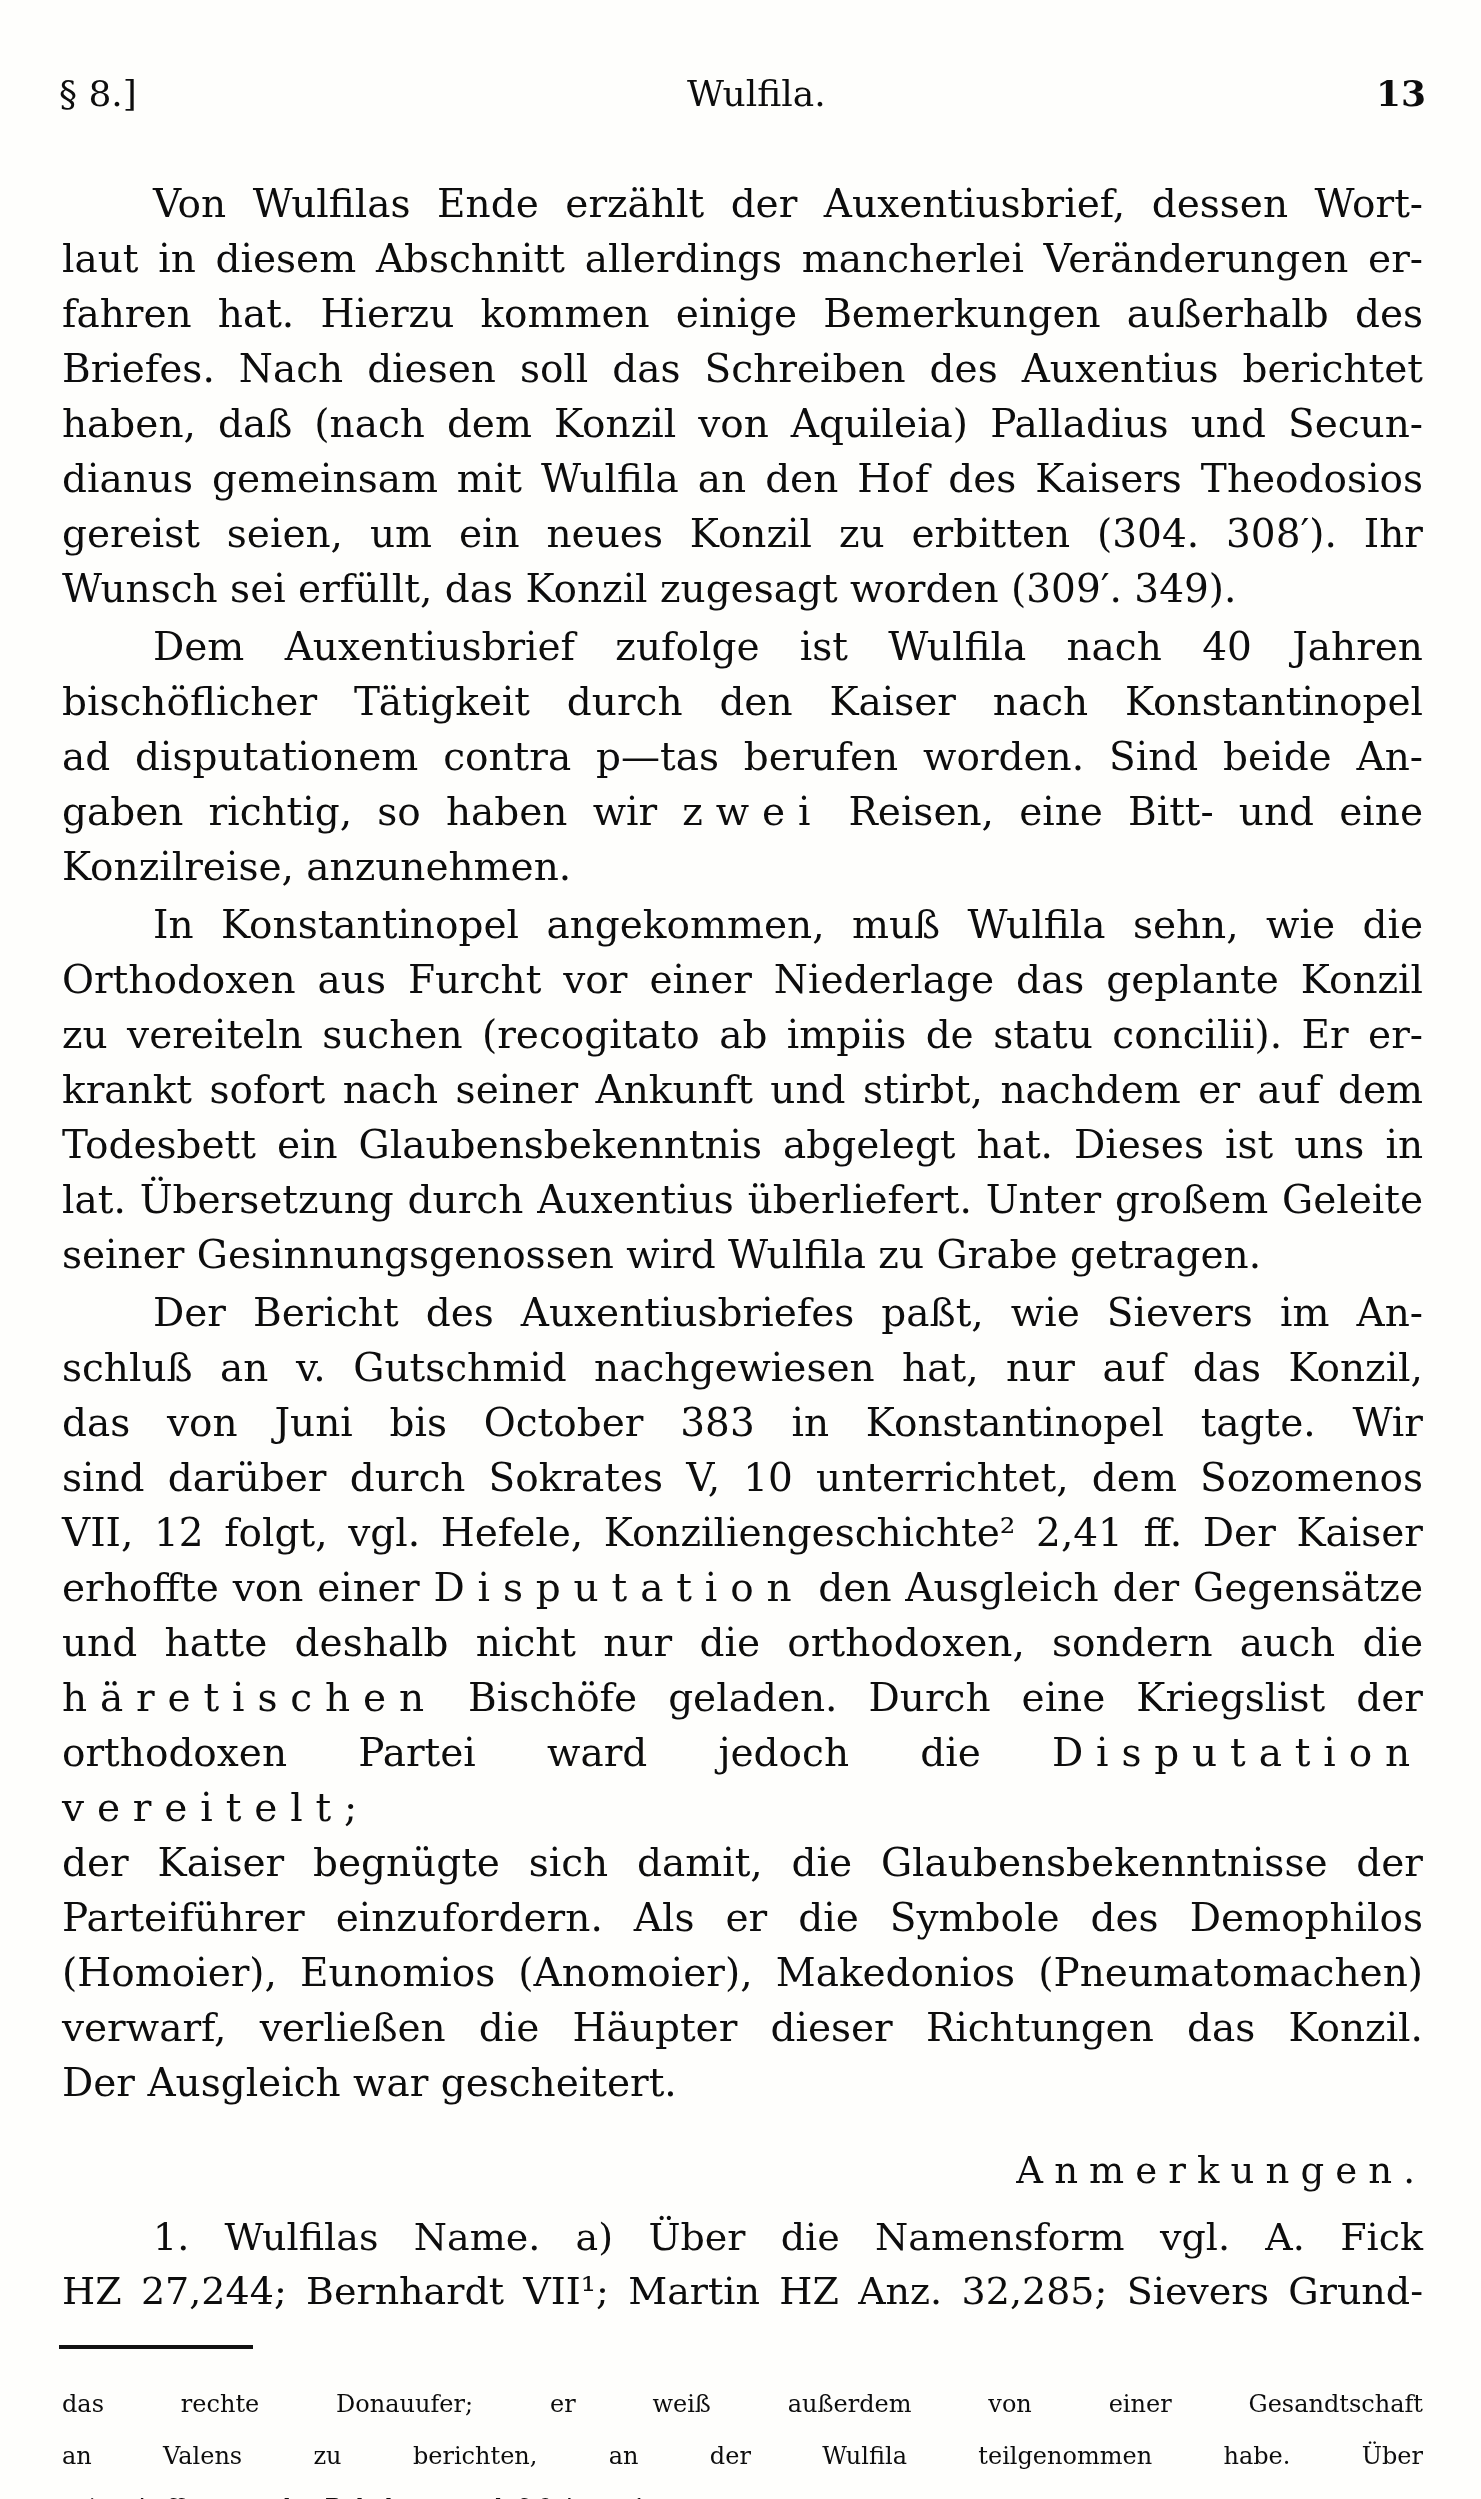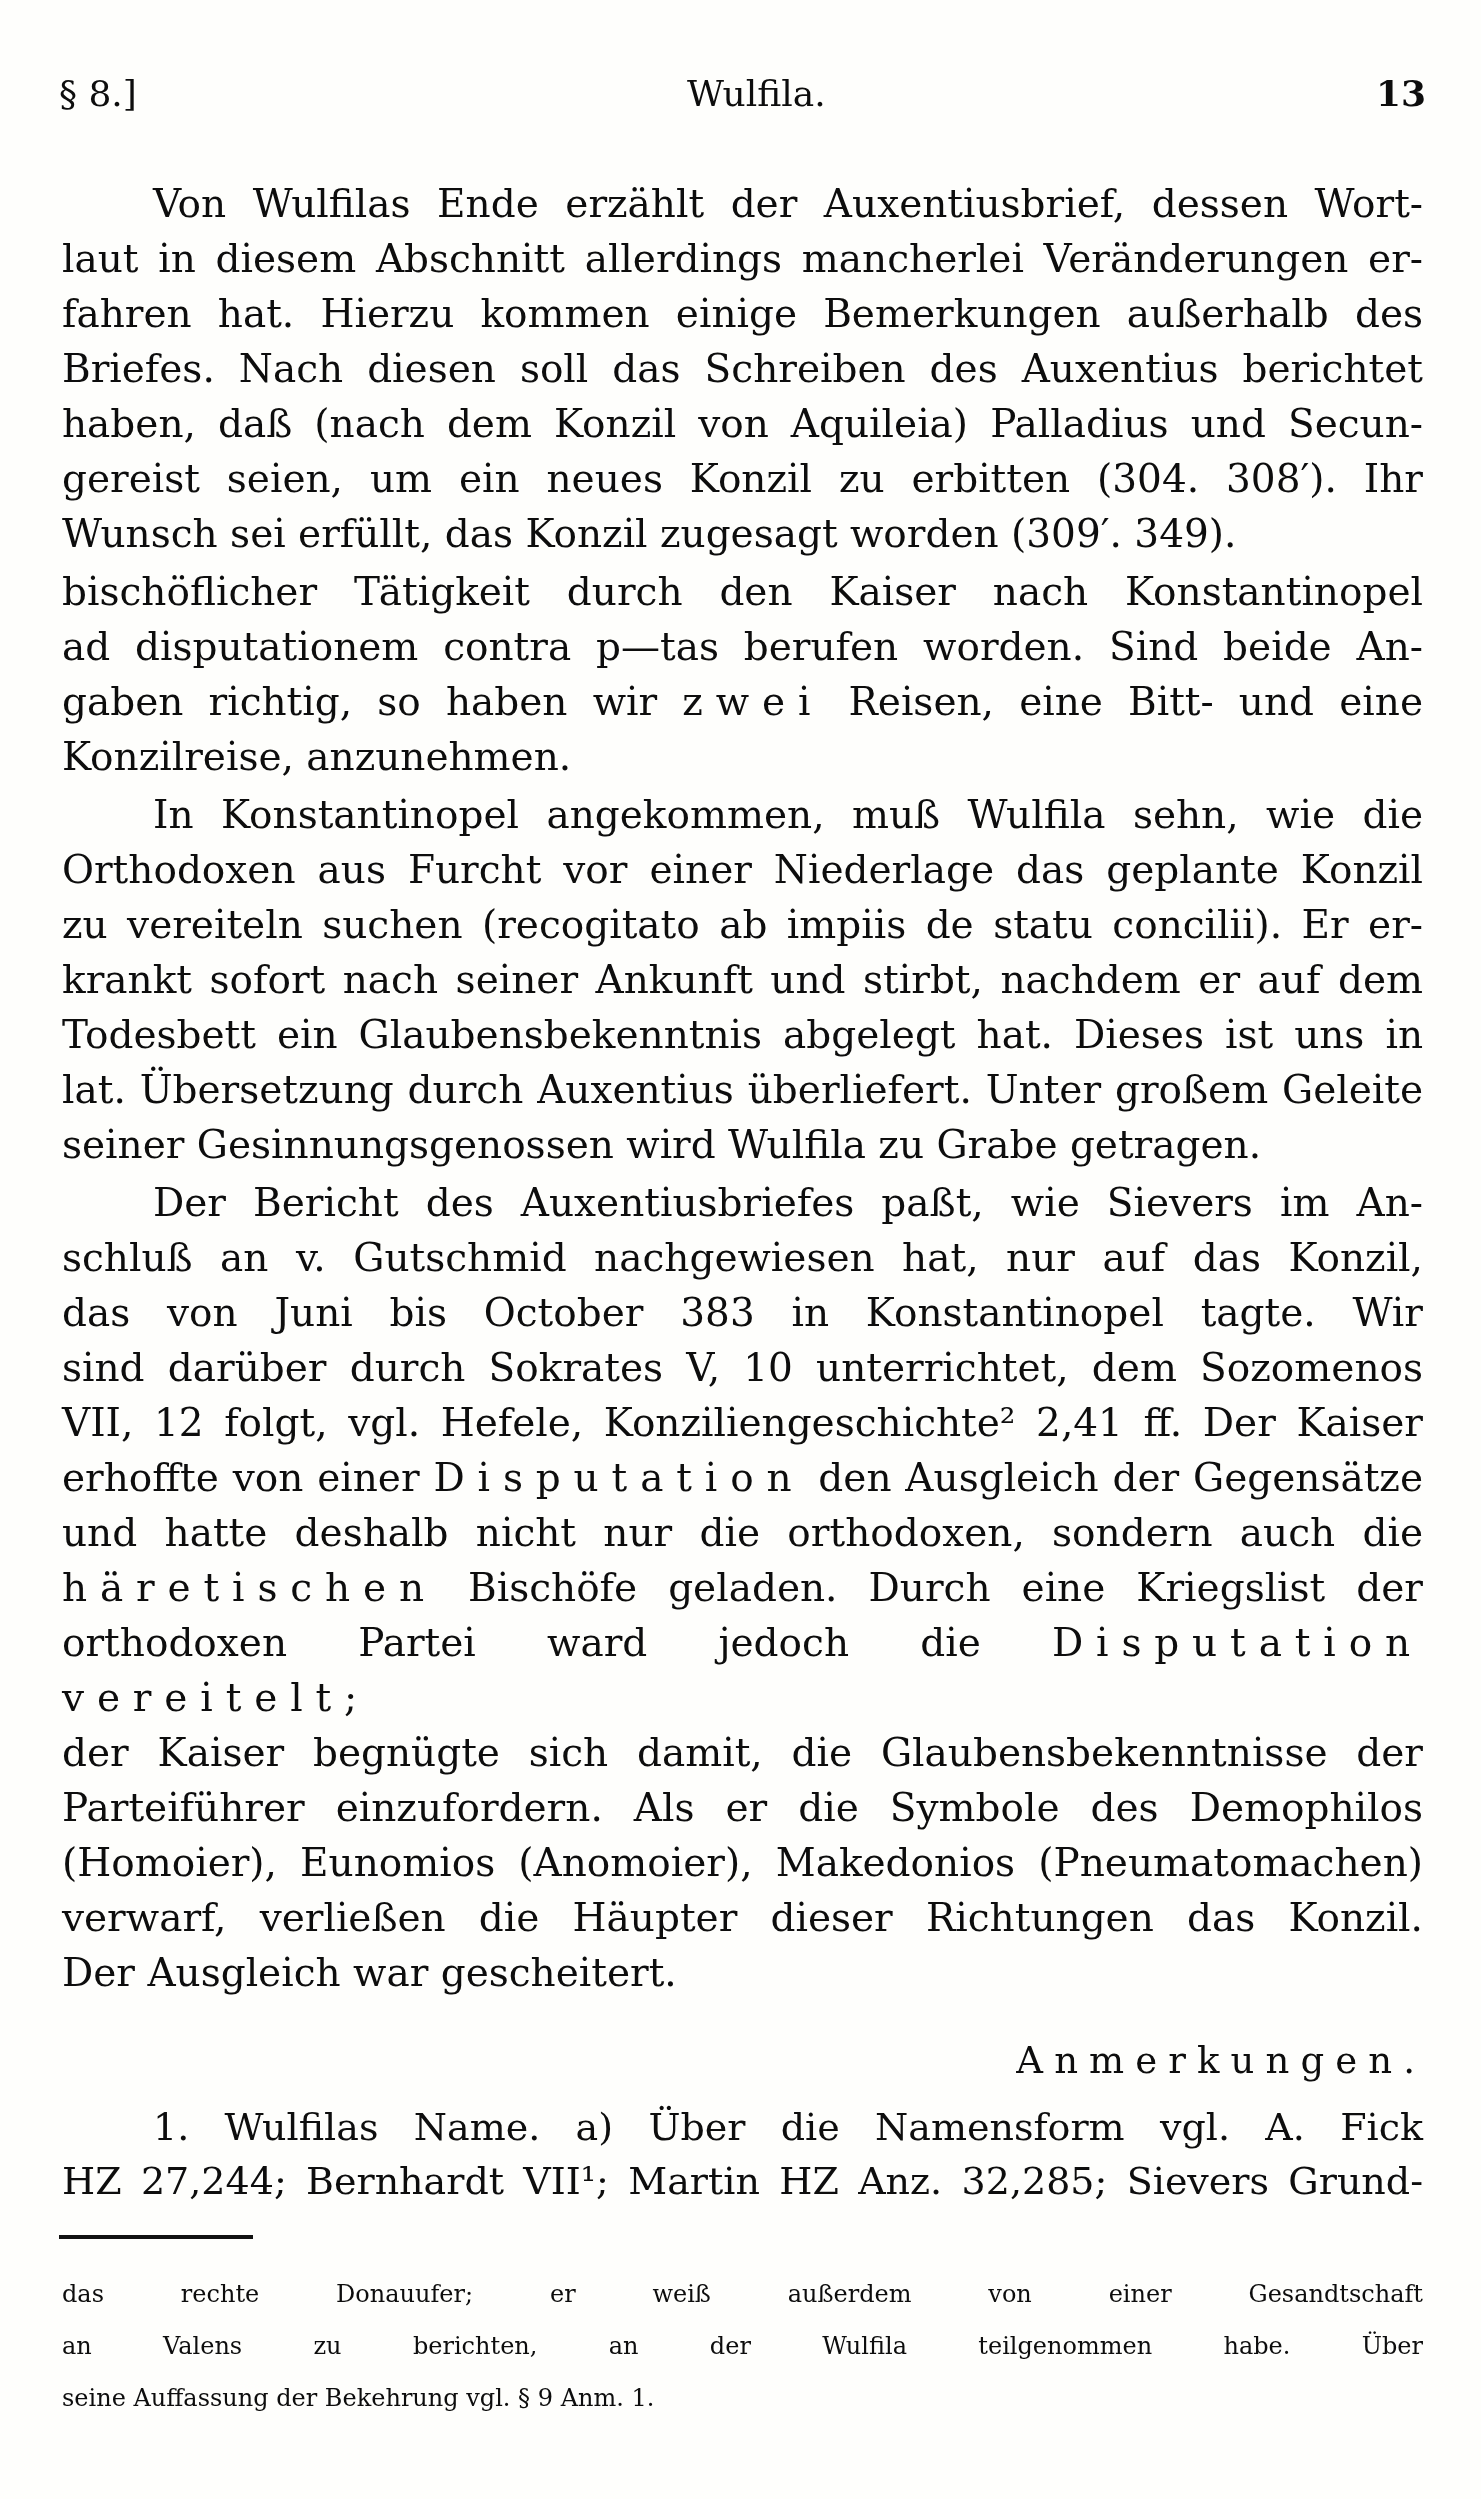--- a/index.html
+++ b/index.html
@@ -71,24 +71,26 @@
     <span class="pgnum">13</span>
   </header>
 
   <main class="text-block" id="main-text">
       <div class="para">
         <div class="line indent"><span>Von Wulfilas Ende erzählt der Auxentiusbrief, dessen Wort-</span></div>
         <div class="line"><span>laut in diesem Abschnitt allerdings mancherlei Veränderungen er-</span></div>
         <div class="line"><span>fahren hat. Hierzu kommen einige Bemerkungen außerhalb des</span></div>
         <div class="line"><span>Briefes. Nach diesen soll das Schreiben des Auxentius berichtet</span></div>
         <div class="line"><span>haben, daß (nach dem Konzil von Aquileia) Palladius und Secun-</span></div>
+        <div class="line"><span>dianus gemeinsam mit Wulfila an den Hof des Kaisers Theodosios</span></div>
         <div class="line"><span>gereist seien, um ein neues Konzil zu erbitten (304. 308′). Ihr</span></div>
         <div class="line last"><span>Wunsch sei erfüllt, das Konzil zugesagt worden (309′. 349).</span></div>
       </div>
       <div class="para">
+        <div class="line indent"><span>Dem Auxentiusbrief zufolge ist Wulfila nach 40 Jahren</span></div>
         <div class="line"><span>bischöflicher Tätigkeit durch den Kaiser nach Konstantinopel</span></div>
         <div class="line"><span class="i">ad disputationem contra p—tas</span><span> berufen worden. Sind beide An-</span></div>
         <div class="line"><span>gaben richtig, so haben wir </span><span class="sp">zwei</span><span> Reisen, eine Bitt- und eine</span></div>
         <div class="line last"><span>Konzilreise, anzunehmen.</span></div>
       </div>
       <div class="para">
         <div class="line indent"><span>In Konstantinopel angekommen, muß Wulfila sehn, wie die</span></div>
         <div class="line"><span>Orthodoxen aus Furcht vor einer Niederlage das geplante Konzil</span></div>
         <div class="line"><span>zu vereiteln suchen (</span><span class="i">recogitato ab impiis de statu concilii</span><span>). Er er-</span></div>
         <div class="line"><span>krankt sofort nach seiner Ankunft und stirbt, nachdem er auf dem</span></div>

